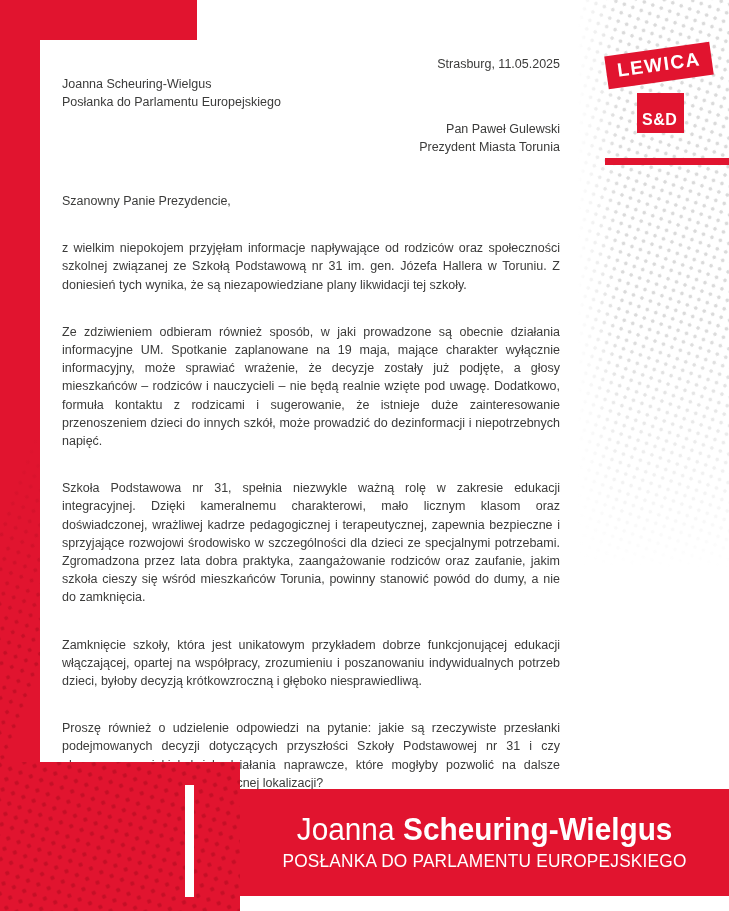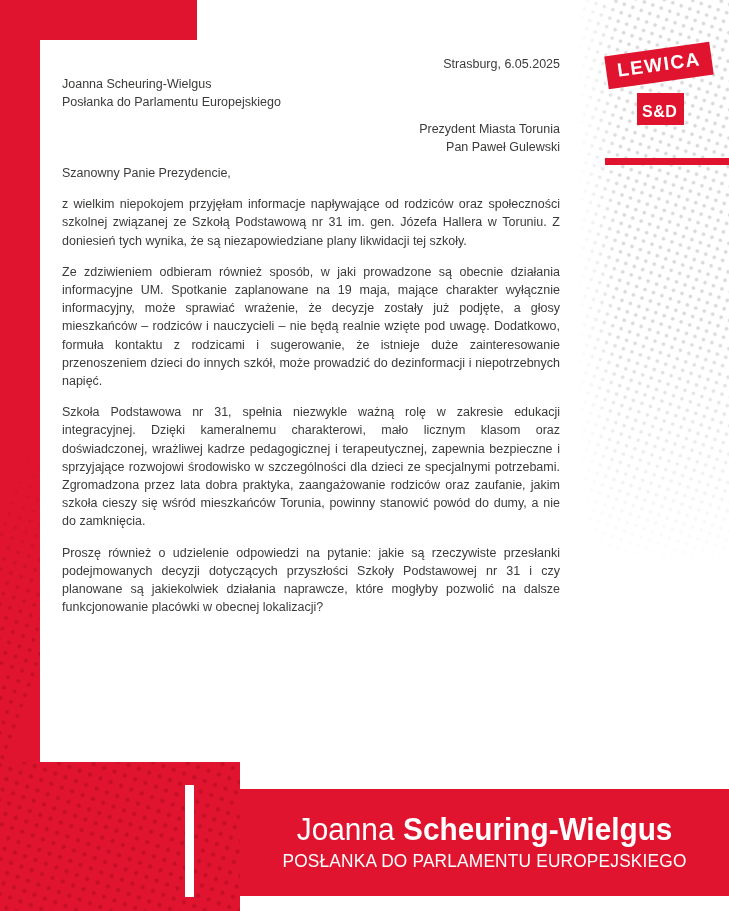--- a/index.html
+++ b/index.html
@@ -81,37 +81,37 @@
 
   
   .lewica{
     position:absolute;left:606px;top:49px;
     background:var(--red);color:#fff;
     font-weight:700;font-size:19px;letter-spacing:1.5px;
     padding:5px 11px 6px 11px;
     transform:rotate(-8deg);transform-origin:center;
     white-space:nowrap;
   }
-  .sd{position:absolute;left:637px;top:93px;width:47px;height:32px;background:var(--red);}
+  .sd{position:absolute;left:637px;top:93px;width:47px;height:40px;background:var(--red);}
   .sd span{
     position:absolute;left:5px;bottom:4px;color:#fff;
     font-weight:700;font-size:16px;letter-spacing:0.5px;
   }
   .red-rule{position:absolute;left:605px;top:158px;width:124px;height:7px;background:var(--red);}
 
   
   .content{
     position:absolute;left:62px;top:55px;width:498px;
     color:var(--text);font-size:12.5px;line-height:18.2px;
   }
   .date{text-align:right;}
   .sender{margin-top:2px;}
   .recipient{text-align:right;margin-top:8px;}
-  .salutation{margin-top:8px;}
-  p.para{text-align:justify;margin:13px 0 0 0;}
+  .salutation{margin-top:36px;}
+  p.para{text-align:justify;margin:29px 0 0 0;}
 </style>
 </head>
 <body>
 
 <div class="page">
 
   <div class="halftone dots-right">
     <div class="grid"></div>
     <div class="fade"></div>
   </div>
@@ -123,33 +123,34 @@
   </div>
   <div class="top-bar"></div>
 
   <div class="lewica">LEWICA</div>
   <div class="sd">
     <span>S&amp;D</span>
   </div>
   <div class="red-rule"></div>
 
   <div class="content">
-    <div class="date">Strasburg, 6.05.2025</div>
+    <div class="date">Strasburg, 11.05.2025</div>
     <div class="sender">
       <div>Joanna Scheuring-Wielgus</div>
       <div>Posłanka do Parlamentu Europejskiego</div>
     </div>
     <div class="recipient">
+      <div>Pan Paweł Gulewski</div>
       <div>Prezydent Miasta Torunia</div>
-      <div>Pan Paweł Gulewski</div>
     </div>
     <div class="salutation">Szanowny Panie Prezydencie,</div>
     <p class="para">z wielkim niepokojem przyjęłam informacje napływające od rodziców oraz społeczności szkolnej związanej ze Szkołą Podstawową nr 31 im. gen. Józefa Hallera w Toruniu. Z doniesień tych wynika, że są niezapowiedziane plany likwidacji tej szkoły.</p>
     <p class="para">Ze zdziwieniem odbieram również sposób, w jaki prowadzone są obecnie działania informacyjne UM. Spotkanie zaplanowane na 19 maja, mające charakter wyłącznie informacyjny, może sprawiać wrażenie, że decyzje zostały już podjęte, a głosy mieszkańców – rodziców i nauczycieli – nie będą realnie wzięte pod uwagę. Dodatkowo, formuła kontaktu z rodzicami i sugerowanie, że istnieje duże zainteresowanie przenoszeniem dzieci do innych szkół, może prowadzić do dezinformacji i niepotrzebnych napięć.</p>
     <p class="para">Szkoła Podstawowa nr 31, spełnia niezwykle ważną rolę w zakresie edukacji integracyjnej. Dzięki kameralnemu charakterowi, mało licznym klasom oraz doświadczonej, wrażliwej kadrze pedagogicznej i terapeutycznej, zapewnia bezpieczne i sprzyjające rozwojowi środowisko w szczególności dla dzieci ze specjalnymi potrzebami. Zgromadzona przez lata dobra praktyka, zaangażowanie rodziców oraz zaufanie, jakim szkoła cieszy się wśród mieszkańców Torunia, powinny stanowić powód do dumy, a nie do zamknięcia.</p>
+    <p class="para">Zamknięcie szkoły, która jest unikatowym przykładem dobrze funkcjonującej edukacji włączającej, opartej na współpracy, zrozumieniu i poszanowaniu indywidualnych potrzeb dzieci, byłoby decyzją krótkowzroczną i głęboko niesprawiedliwą.</p>
     <p class="para">Proszę również o udzielenie odpowiedzi na pytanie: jakie są rzeczywiste przesłanki podejmowanych decyzji dotyczących przyszłości Szkoły Podstawowej nr 31 i czy planowane są jakiekolwiek działania naprawcze, które mogłyby pozwolić na dalsze funkcjonowanie placówki w obecnej lokalizacji?</p>
   </div>
 
   <div class="halftone red-block">
     <div class="grid"></div>
   </div>
   <div class="band-line"></div>
   <div class="band">
     <div class="name">
       <span class="first">Joanna</span><span class="last">Scheuring-Wielgus</span>

